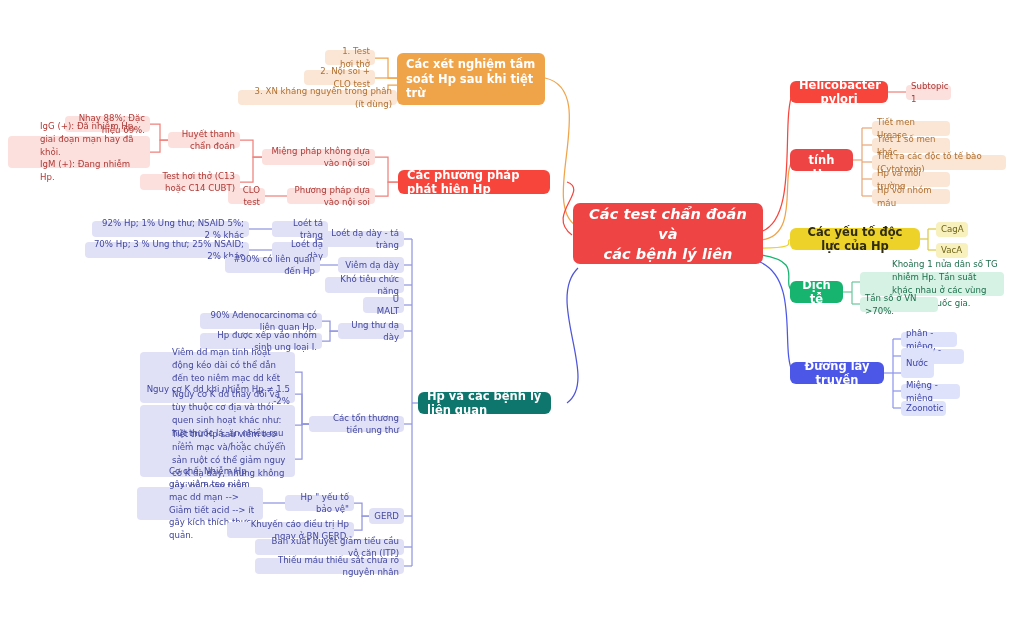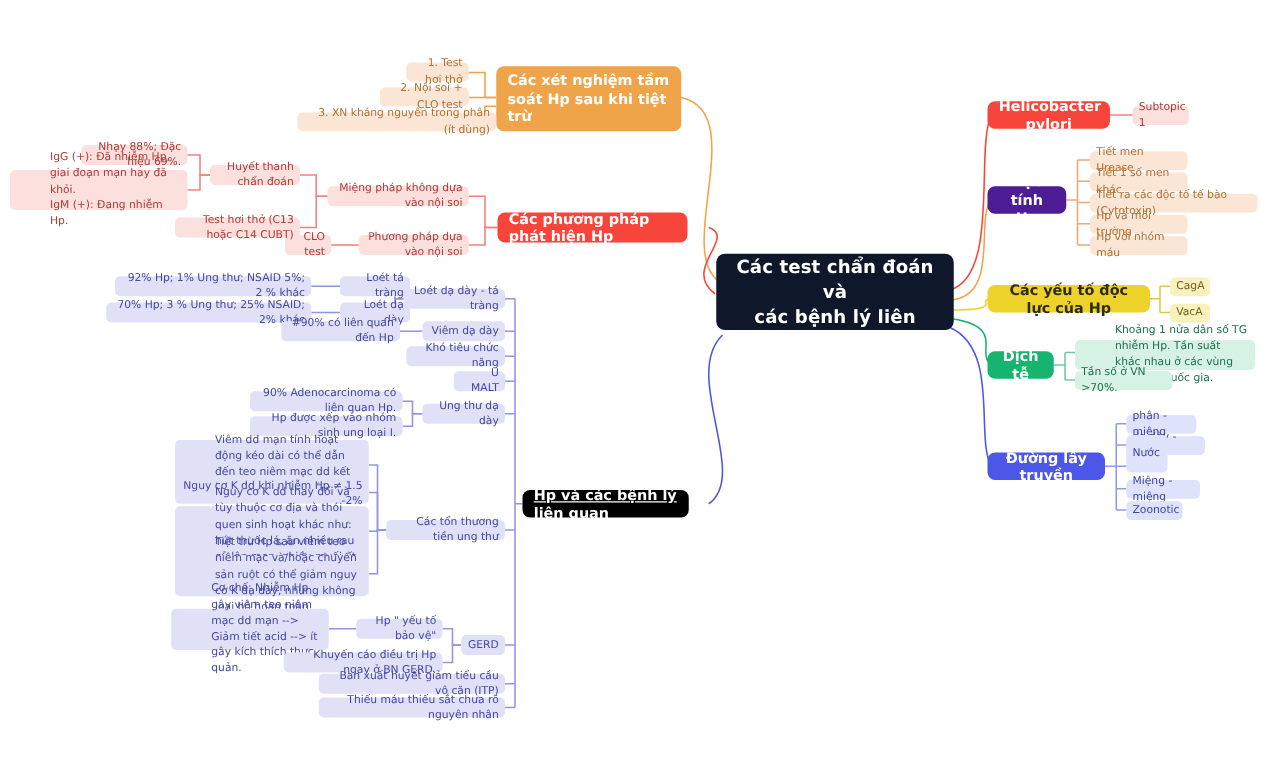--- a/index.html
+++ b/index.html
@@ -6,36 +6,37 @@
   body{width:1009px;height:624px;overflow:hidden;
        font-family:"DejaVu Sans","Liberation Sans",sans-serif;}
   #stage{position:relative;width:1009px;height:624px;background:#fff;}
   #wires{position:absolute;left:0;top:0;width:1009px;height:624px;pointer-events:none;}
 
   .node{position:absolute;box-sizing:border-box;display:flex;align-items:center;}
   .node .txt{display:block;width:100%;}
 
   
   .root{
-    background:#0f172a;color:#ffffff;border-radius:7px;
+    background:#ef4444;color:#ffffff;border-radius:7px;
     text-align:center;justify-content:center;
     font-size:14.5px;line-height:1.38;font-weight:600;letter-spacing:.1px;
     padding:9px 10px;
+    font-style:italic;
   }
 
   
   .l1{border-radius:6px;color:#fff;font-size:11.5px;font-weight:700;
       padding:6px 9px;line-height:1.25;}
   .l1.red{background:#f8453c;}
   .l1.orange{background:#f0a44a;}
-  .l1.orange2{background:#4c1d95;}
+  .l1.orange2{background:#ef4444;}
   .l1.yellow{background:#edd229;color:#2f2b10;}
   .l1.green{background:#17b470;}
   .l1.blue{background:#4c57e8;}
-  .l1.indigo{background:#000000;text-decoration:underline;}
+  .l1.indigo{background:#0f766e;}
 
   
   .leaf{border-radius:4px;font-size:8.6px;line-height:1.42;padding:3px 5px;}
   .leaf.red{background:#fbe0de;color:#b03a36;}
   .leaf.orange{background:#fbe6d6;color:#b0702f;}
   .leaf.yellow{background:#f8f0bd;color:#6d6415;}
   .leaf.green{background:#d6f2e4;color:#1d6e4c;}
   .leaf.blue{background:#dfe2fb;color:#3b43a8;}
   .leaf.indigo{background:#e0e1f7;color:#42479f;}
 

